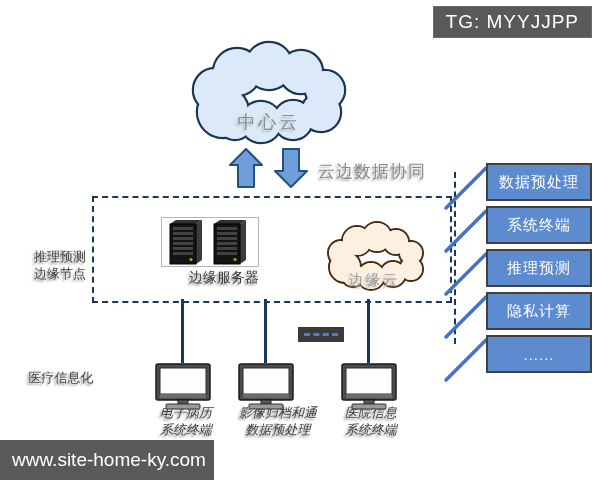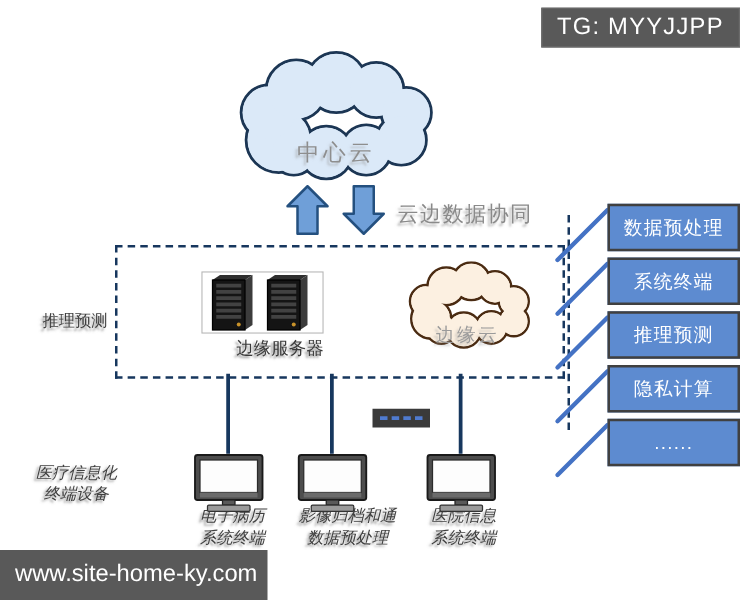--- a/index.html
+++ b/index.html
@@ -12,37 +12,37 @@
     padding:5px 13px;letter-spacing:1px;box-shadow:0 0 0 1px #6b6b6b inset;}
   .footer-bar{left:0;top:440px;width:214px;height:40px;background:#595959;color:#fff;
     font-size:19px;display:flex;align-items:center;padding-left:12px;box-sizing:border-box;}
 
   
   .cloud-wrap{display:block;}
   .cloud-label{position:absolute;width:100%;text-align:center;color:#8e8e8e;
     text-shadow:-2px 2px 2px rgba(150,150,150,.55);margin-top:24px;}
   .central-cloud{left:183px;top:40px;width:172px;height:108px;}
   .central-cloud .cloud-label{top:46px;font-size:18px;letter-spacing:3px;}
-  .edge-cloud{left:319px;top:209px;width:110px;height:72px;}
+  .edge-cloud{left:319px;top:221px;width:110px;height:72px;}
   .edge-cloud .cloud-label{top:26px;font-size:15px;letter-spacing:2px;color:#9b9b9b;}
 
   
   .arrow{width:36px;height:40px;}
   .arrow-up{left:228px;top:148px;}
   .arrow-down{left:273px;top:148px;}
   .sync-label{left:318px;top:160px;font-size:17px;color:#8a8a8a;letter-spacing:1px;
     text-shadow:-2px 2px 2px rgba(130,130,130,.6);}
 
   
   .edge-box{left:92px;top:196px;width:356px;height:103px;border:2px dashed #17375e;background:#fff;}
 
   .side-label{font-size:13px;line-height:17px;color:#3f3f3f;text-align:center;
     text-shadow:-2px 2px 2px rgba(110,110,110,.75);}
   .org-label{left:22px;top:248px;width:76px;z-index:5;}
-  .dev-label{left:20px;top:369px;width:82px;font-style:italic;}
+  .dev-label{left:20px;top:369px;width:82px;}
 
   .server-group{left:146px;top:217px;width:98px;text-align:right;padding-left:15px;}
   .server-caption{font-size:14px;color:#3a3a3a;margin-top:-2px;
     text-shadow:-2px 2px 2px rgba(110,110,110,.8);}
 
   
   .service-box{left:486px;width:106px;height:38px;background:#5d8bd0;border:2px solid #404040;
     box-sizing:border-box;color:#fff;font-size:15px;display:flex;align-items:center;
     justify-content:center;letter-spacing:1px;z-index:4;}
   .v-dash{left:454px;top:172px;height:172px;width:0;border-left:2px dashed #17375e;}
@@ -99,20 +99,21 @@
   </svg>
   <svg class="abs arrow arrow-down" viewBox="0 0 34 40">
     <polygon points="17,39 1,23 9,23 9,1 25,1 25,23 33,23" fill="#6f9fd8" stroke="#24507f" stroke-width="2" stroke-linejoin="round"></polygon>
   </svg>
   <div class="abs sync-label">云边数据协同</div>
 
   <div class="abs edge-box"></div>
 
   <div class="abs side-label org-label">
     <div>推理预测</div>
+    <div>边缘节点</div>
   </div>
 
   <div class="abs server-group">
     <svg width="98" height="50" viewBox="0 0 98 50">
       <rect x="0.5" y="0.5" width="97" height="49" fill="#ffffff" stroke="#b5b5b5"></rect>
       <g>
         <polygon points="9,7 15,3 41,3 35,7" fill="#2e2e2e"></polygon>
         <polygon points="35,7 41,3 41,43 35,47" fill="#3c3c3c"></polygon>
         <rect x="9" y="7" width="26" height="40" fill="#141414" stroke="#000" stroke-width="1"></rect>
         <rect x="12" y="10" width="20" height="3" fill="#424242"></rect>
@@ -224,18 +225,17 @@
     <div>影像归档和通</div>
     <div>数据预处理</div>
   </div>
   <div class="abs term-label" style="left:309px">
     <div>医院信息</div>
     <div>系统终端</div>
   </div>
 
   <div class="abs side-label dev-label">
     <div>医疗信息化</div>
-    <div>终端设备</div>
   </div>
 
   <div class="abs footer-bar">www.site-home-ky.com</div>
 
 </div>
 
 </body></html>

